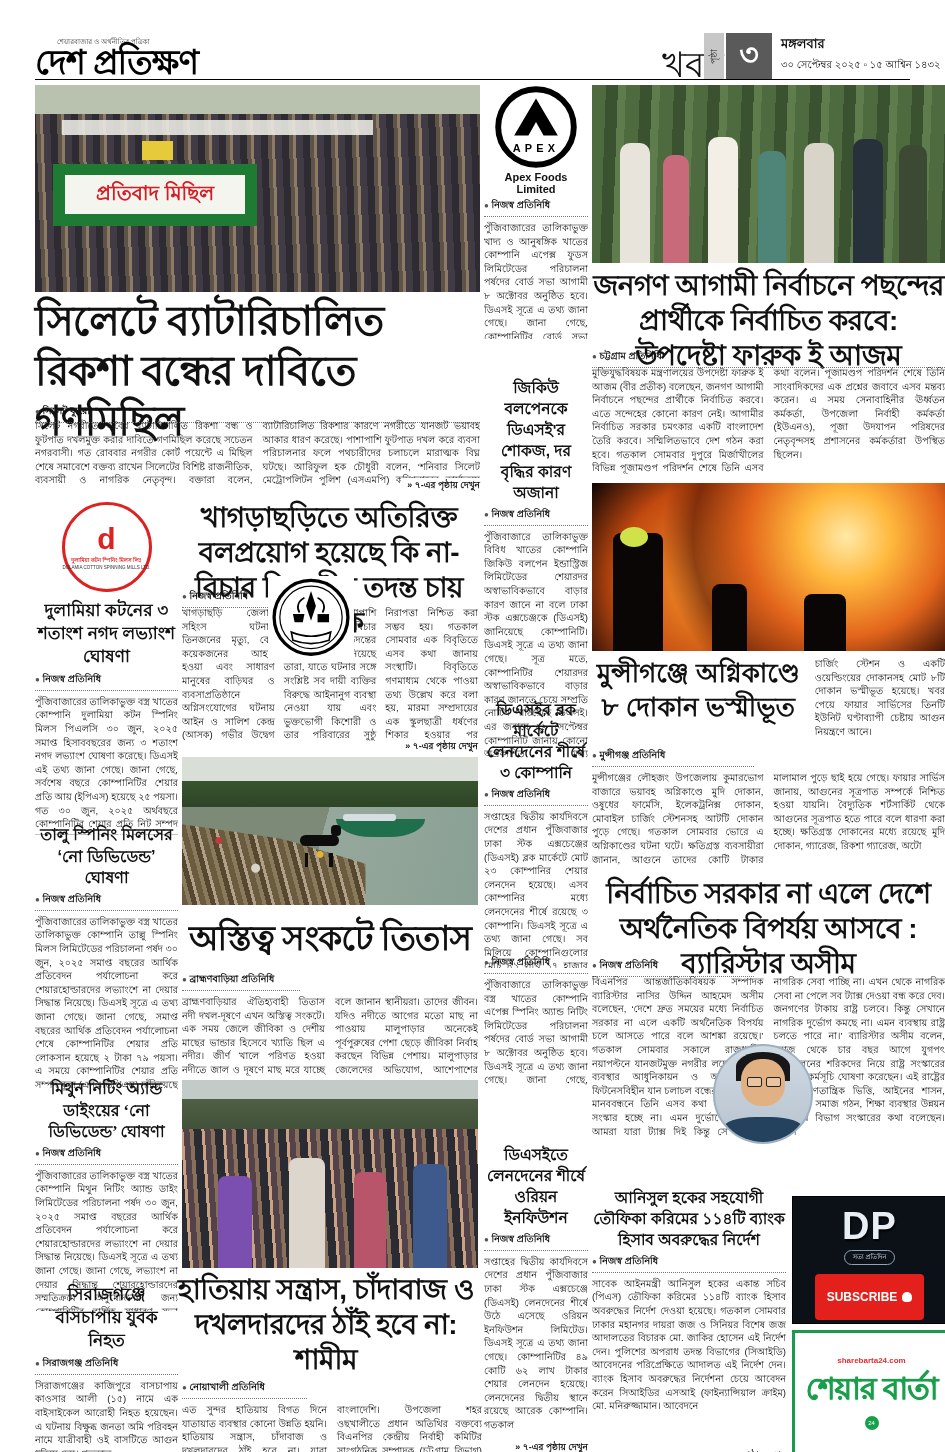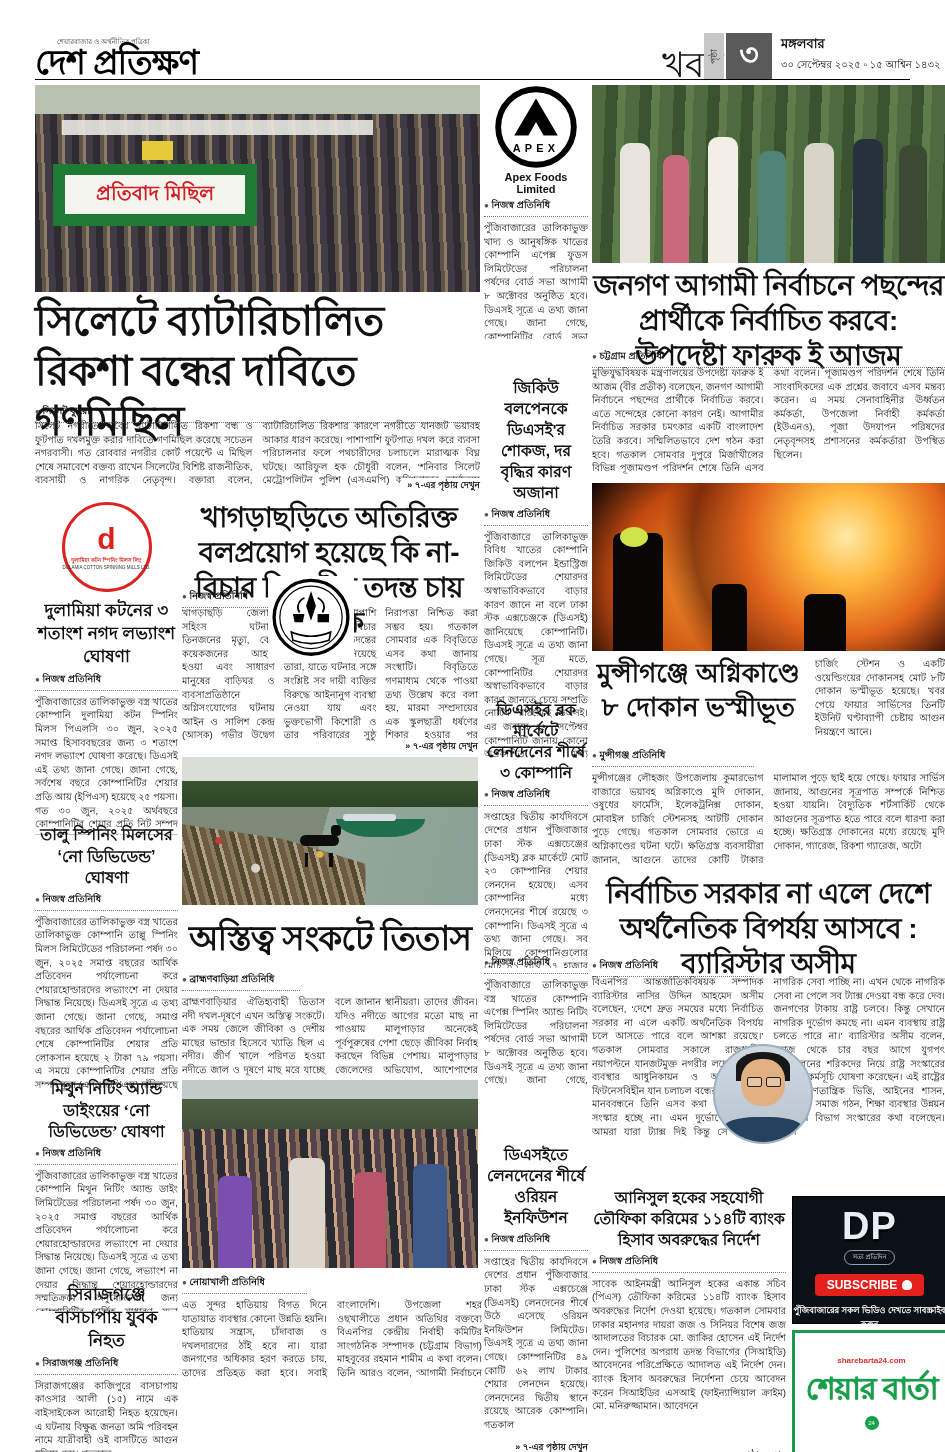--- a/index.html
+++ b/index.html
@@ -89,21 +89,21 @@
   .portrait .hair{position:absolute;left:22%;top:6%;width:56%;height:30%;background:#17171a;border-radius:50% 50% 0 0;}
   .portrait .face{position:absolute;left:27%;top:14%;width:46%;height:48%;background:#e2b183;border-radius:45%;}
   .portrait .gl{position:absolute;left:33%;top:32%;width:14%;height:9%;border:1.5px solid #222;border-radius:2px;background:rgba(255,255,255,.25);}
   .portrait .gr{position:absolute;left:53%;top:32%;width:14%;height:9%;border:1.5px solid #222;border-radius:2px;background:rgba(255,255,255,.25);}
   .portrait .suit{position:absolute;left:8%;bottom:-4%;width:84%;height:30%;background:#24415d;border-radius:40% 40% 0 0;}
   
   .dp-ad{background:#0c1118;color:#fff;text-align:center;border:1px solid #000;}
   .dp-logo{font-size:38px;font-weight:900;color:#e8eef5;text-shadow:1px 2px 2px #000;line-height:1;margin-top:10px;letter-spacing:1px;}
   .dp-sub{display:inline-block;border:1px solid #8fa3b8;border-radius:8px;font-size:6.5px;padding:1px 8px;color:#dce8f4;margin-top:4px;}
   .sub-btn{display:inline-flex;align-items:center;gap:5px;background:#e3201b;color:#fff;font-weight:800;font-size:12px;
-     border:none;border-radius:4px;padding:4px 12px;margin-top:9px;cursor:pointer;}
+     border:none;border-radius:4px;padding:16px 12px;margin-top:9px;cursor:pointer;}
   .bell{width:10px;height:10px;background:#fff;border-radius:50% 50% 4px 4px;display:inline-block;}
   .dp-cap{font-size:8.5px;font-weight:800;color:#fff;margin-top:8px;}
   .sb-ad{background:#fff;border:3px solid #199a4e;display:flex;flex-direction:column;align-items:center;justify-content:center;}
   .sb-url{color:#e03030;font-size:8px;font-weight:800;}
   .sb-name{color:#17a04b;font-size:30px;font-weight:900;letter-spacing:-1px;text-shadow:0 0 1px #0c6e33;}
   .sb-badge{display:inline-block;background:#17a04b;color:#fff;border-radius:50%;font-size:6px;width:14px;height:14px;
      line-height:14px;text-align:center;vertical-align:middle;}
   .emblem{display:block;margin:0 auto;}
   .rule{background:#000;height:1px;}
 </style>
@@ -289,20 +289,21 @@
   </div>
 
   <div class="abs photo ph-march" style="left:182px;top:1080px;width:296px;height:188px;">
     <div class="shirt" style="left:12%;bottom:0;width:34px;height:92px;background:#7a4fb0;"></div>
     <div class="shirt" style="left:36%;bottom:0;width:36px;height:110px;background:#dcd6cc;"></div>
     <div class="shirt" style="left:58%;bottom:0;width:32px;height:96px;background:#b8556a;"></div>
     <div class="shirt" style="left:78%;bottom:0;width:34px;height:104px;background:#3e5a8c;"></div>
   </div>
 
   <div class="abs" style="left:170px;top:1272px;width:312px;">
+    <div class="h-big">হাতিয়ায় সন্ত্রাস, চাঁদাবাজ ও দখলদারদের ঠাঁই হবে না: শামীম</div>
     <div class="byline" style="width:40%;margin-left:12px;"><span class="b">●</span> <span>নোয়াখালী প্রতিনিধি</span></div>
     <div style="position:relative;margin-left:12px;">
       <div class="body cols2" style="height:86px;">এত সুন্দর হাতিয়ায় বিগত দিনে যাতায়াত ব্যবস্থার কোনো উন্নতি হয়নি। হাতিয়ায় সন্ত্রাস, চাঁদাবাজ ও দখলদারদের ঠাঁই হবে না। যারা জনগণের অধিকার হরণ করতে চায়, তাদের প্রতিহত করা হবে। সবাই বাংলাদেশি। উপজেলা শহর ওছখালীতে প্রধান অতিথির বক্তব্যে বিএনপির কেন্দ্রীয় নির্বাহী কমিটির সাংগঠনিক সম্পাদক (চট্টগ্রাম বিভাগ) মাহবুবের রহমান শামীম এ কথা বলেন। তিনি আরও বলেন, ‘আগামী নির্বাচনে বিএনপি ক্ষমতায় আসলে হাতিয়ার যাতায়াত ব্যবস্থা, নদী ভাঙন ও</div>
 
     </div>
   </div>
 
   <div class="abs" style="left:35px;top:502px;width:143px;">
     <div class="dula-circle">
       <div class="dula-d">d</div>

